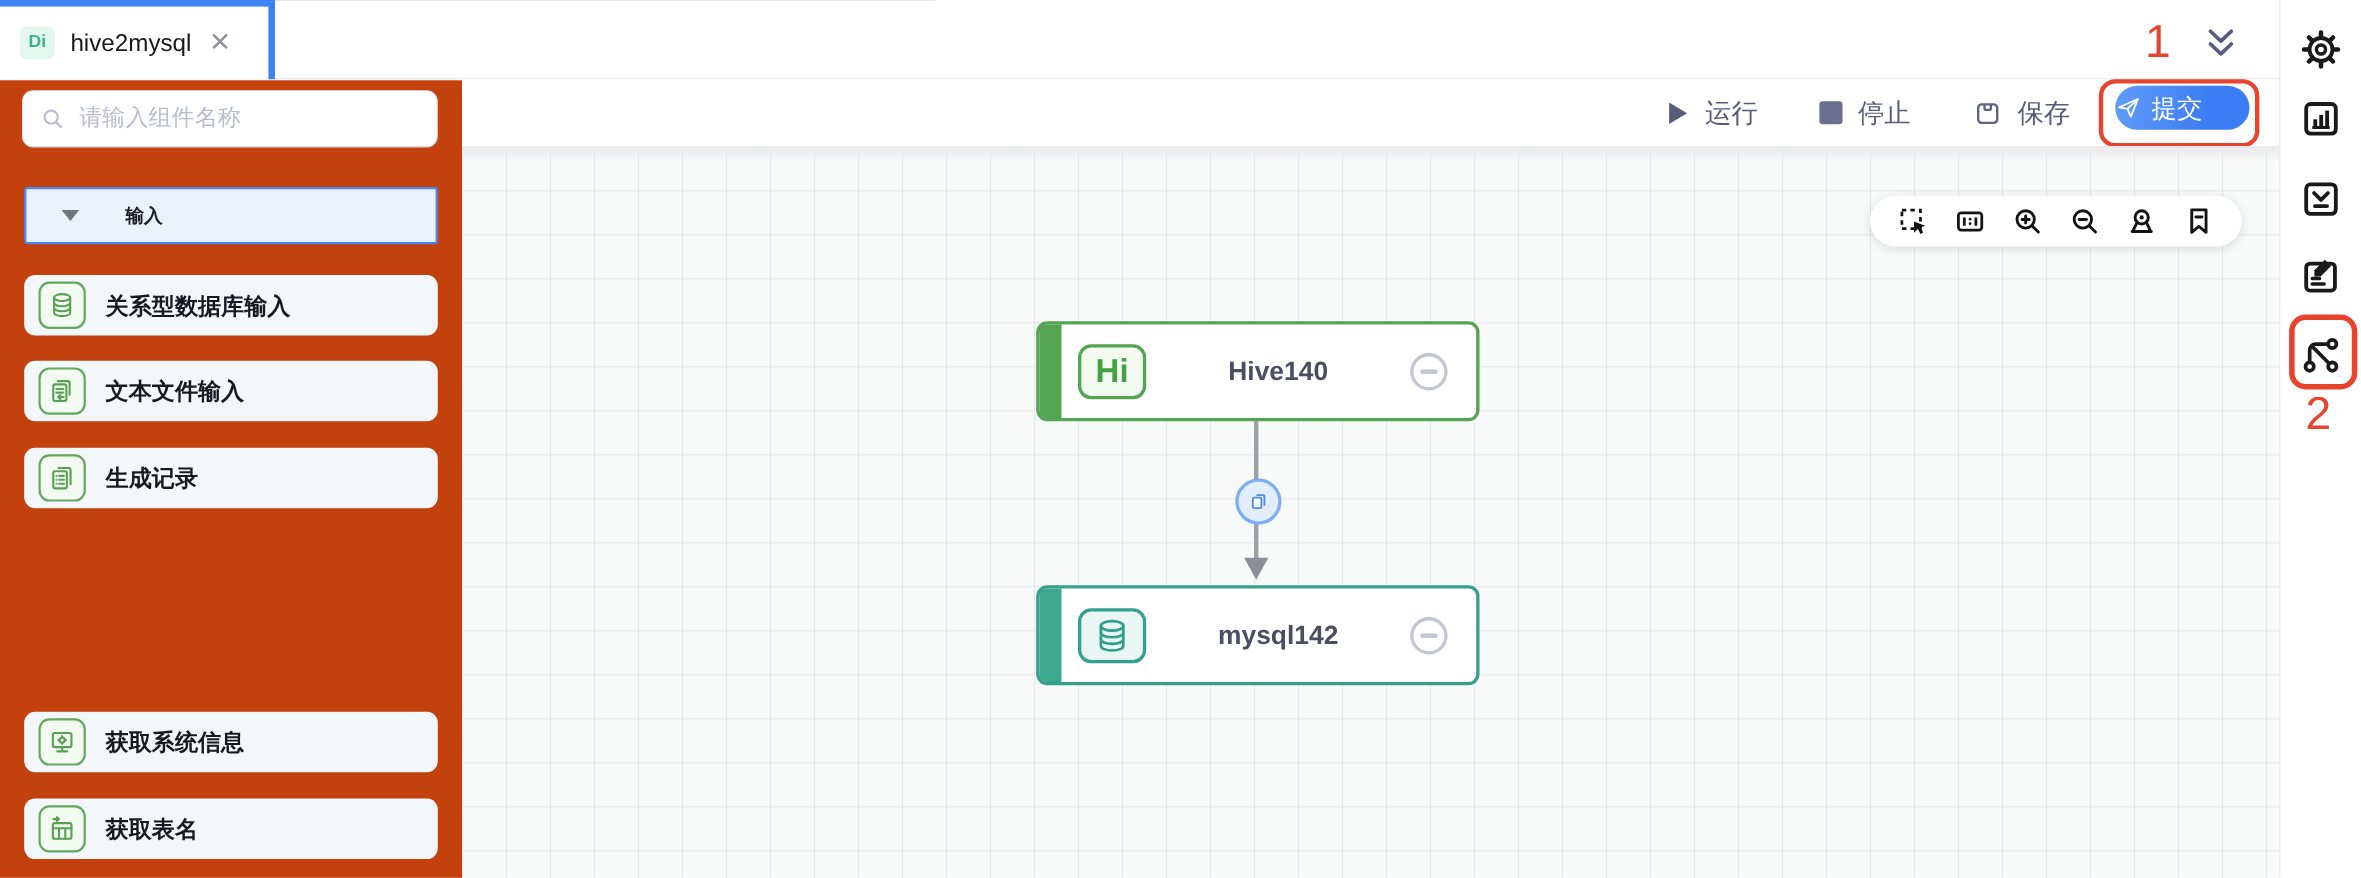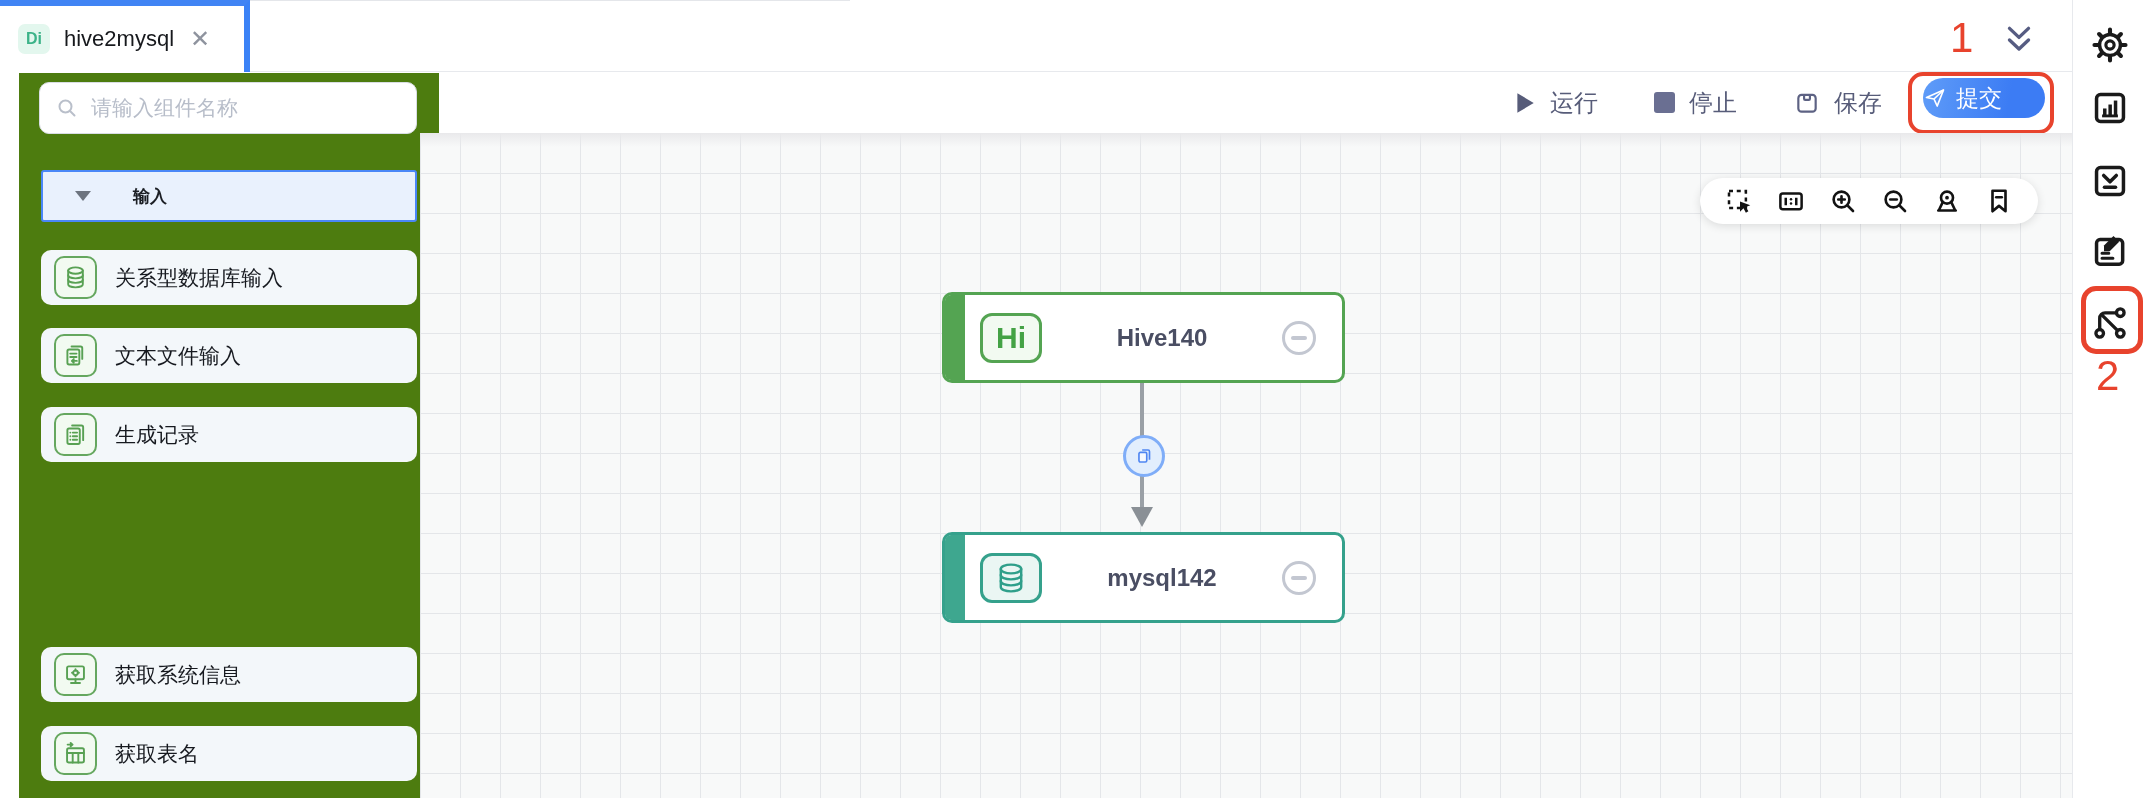--- a/index.html
+++ b/index.html
@@ -29,39 +29,39 @@
 
   .submit-btn { position:absolute; left:1923px; top:78px; width:122px; height:40px; border-radius:20px;
                 background:linear-gradient(100deg,#5f9cf8 0%,#3c7cf4 70%); color:#fff; font-size:23px;
                 display:flex; align-items:center; gap:9px; cursor:pointer; }
   .red-box-1 { position:absolute; left:1908px; top:72px; width:146px; height:62px;
                border:4px solid #e8432d; border-radius:15px; pointer-events:none; }
   .red-step { position:absolute; color:#e8432d; font-size:42px; font-family:"Liberation Sans",sans-serif; }
   #step1 { left:1950px; top:14px; }
 
   
-  .sidebar { position:absolute; left:0; top:73px; width:420px; height:725px; background:#4d7c0f;margin-left:19px; }
+  .sidebar { position:absolute; left:0; top:73px; width:420px; height:725px; background:#c2410c; }
   .search-box { position:absolute; left:20px; top:9px; width:378px; height:52px;
                 border:1px solid #d9dde4; border-radius:10px; background:#fff;
                 display:flex; align-items:center; gap:12px; padding:0 15px; }
   .search-box input { border:none; outline:none; flex:1; font-size:21px; color:#333;
                       font-family:"Liberation Sans","DejaVu Sans",sans-serif; background:transparent; }
   .search-box input::placeholder { color:#b7bdc9; }
   .section-header { position:absolute; left:22px; top:97px; width:376px; height:52px;
                     background:#e9f1fd; border:2px solid #4a87f7; border-radius:3px;
                     display:flex; align-items:center; cursor:pointer; }
   .caret-down { width:0; height:0; border-left:8px solid transparent; border-right:8px solid transparent;
                 border-top:10px solid #6d747f; margin-left:32px; }
   .section-label { font-size:17px; font-weight:bold; color:#1b1e24; margin-left:42px; }
 
   .comp-item { position:absolute; left:22px; width:376px; height:55px; background:#f3f7fa;
                border-radius:10px; display:flex; align-items:center; gap:18px; padding-left:13px; cursor:grab; }
   .comp-icon { width:43px; height:43px; border:2px solid #65a75f; background:#f2faf1; border-radius:10px;
                display:flex; align-items:center; justify-content:center; flex:none; }
-  .comp-label { font-size:21px; font-weight:normal; color:#16191f; white-space:nowrap; }
+  .comp-label { font-size:21px; font-weight:bold; color:#16191f; white-space:nowrap; }
 
   
   .canvas { position:absolute; left:420px; top:133px; width:1652px; height:665px; background:#f8f9f9;
             background-image:linear-gradient(#e4e6e9 1px, transparent 1px),
                              linear-gradient(90deg,#e4e6e9 1px, transparent 1px);
             background-size:40px 40px; }
   .canvas::before { content:""; position:absolute; left:0; top:0; right:0; height:14px;
                     background:linear-gradient(#e9e9eb, rgba(233,233,235,0)); pointer-events:none; }
 
   .float-toolbar { position:absolute; left:1280px; top:45px; width:338px; height:46px; background:#fff;

